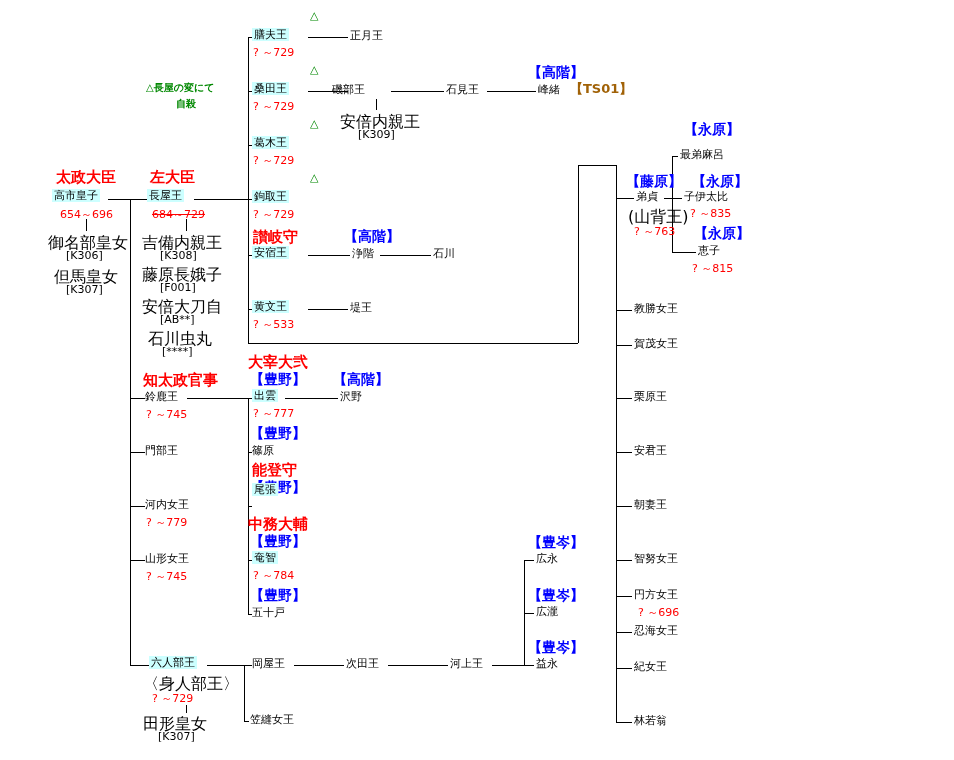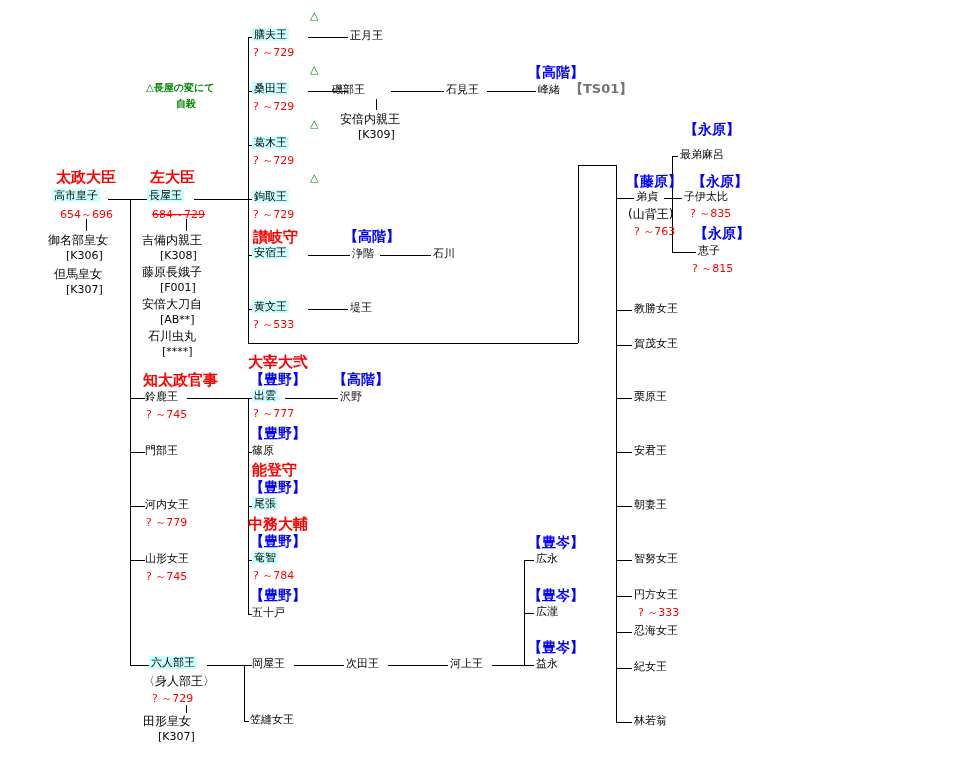--- a/index.html
+++ b/index.html
@@ -5,22 +5,22 @@
 html,body{margin:0;padding:0;background:#ffffff}
 #canvas{position:relative;width:954px;height:760px;background:#fff;font-family:"DejaVu Sans","Liberation Sans",sans-serif;overflow:hidden}
 svg.lines{position:absolute;left:0;top:0}
 .t{position:absolute;white-space:nowrap;color:#000;line-height:1.2}
 .nm{font-size:11px}
 .hl{background:#ccffff;padding:0 2px}
 .ttl{font-size:15px;color:#ff0000;font-weight:bold}
 .dt{font-size:11px;color:#ff0000}
 .st{text-decoration:line-through}
 .cl{font-size:14px;color:#0000ff;font-weight:bold}
-.tag{font-size:13px;color:#737373;font-weight:bold}
-.sb{font-size:12px}
+.tag{font-size:13px;color:#a16207;font-weight:bold}
+.sb{font-size:16px}
 .rf{font-size:11px}
 .gn{font-size:10px;color:#008800;font-weight:bold}
 .tri{font-size:11px;color:#008800}
 </style>
 </head>
 <body>
 
 <div id="canvas">
 
   <svg class="lines" width="954" height="760" stroke="#000000" stroke-width="1" shape-rendering="crispEdges">
@@ -174,21 +174,21 @@
   <div class="t nm hl" style="left:252px;top:389px">出雲</div>
   <div class="t dt" style="left:253px;top:407px">? ～777</div>
   <div class="t cl" style="left:333px;top:371px">【高階】</div>
   <div class="t nm" style="left:340px;top:390px">沢野</div>
 
   <div class="t cl" style="left:250px;top:425px">【豊野】</div>
   <div class="t nm" style="left:252px;top:444px">篠原</div>
 
   <div class="t ttl" style="left:252px;top:461px">能登守</div>
   <div class="t cl" style="left:250px;top:479px">【豊野】</div>
-  <div class="t nm hl" style="left:252px;top:497px">尾張</div>
+  <div class="t nm hl" style="left:252px;top:483px">尾張</div>
 
   <div class="t ttl" style="left:248px;top:515px">中務大輔</div>
   <div class="t cl" style="left:250px;top:533px">【豊野】</div>
   <div class="t nm hl" style="left:252px;top:551px">奄智</div>
   <div class="t dt" style="left:253px;top:569px">? ～784</div>
 
   <div class="t cl" style="left:250px;top:587px">【豊野】</div>
   <div class="t nm" style="left:252px;top:606px">五十戸</div>
 
   <div class="t nm" style="left:252px;top:657px">岡屋王</div>
@@ -218,18 +218,18 @@
   <div class="t nm" style="left:698px;top:244px">恵子</div>
   <div class="t dt" style="left:692px;top:262px">? ～815</div>
 
   <div class="t nm" style="left:634px;top:302px">教勝女王</div>
   <div class="t nm" style="left:634px;top:337px">賀茂女王</div>
   <div class="t nm" style="left:634px;top:390px">栗原王</div>
   <div class="t nm" style="left:634px;top:444px">安君王</div>
   <div class="t nm" style="left:634px;top:498px">朝妻王</div>
   <div class="t nm" style="left:634px;top:552px">智努女王</div>
   <div class="t nm" style="left:634px;top:588px">円方女王</div>
-  <div class="t dt" style="left:638px;top:606px">? ～333</div>
+  <div class="t dt" style="left:638px;top:606px">? ～696</div>
   <div class="t nm" style="left:634px;top:624px">忍海女王</div>
   <div class="t nm" style="left:634px;top:660px">紀女王</div>
   <div class="t nm" style="left:634px;top:714px">林若翁</div>
 
 </div>
 
 </body></html>

